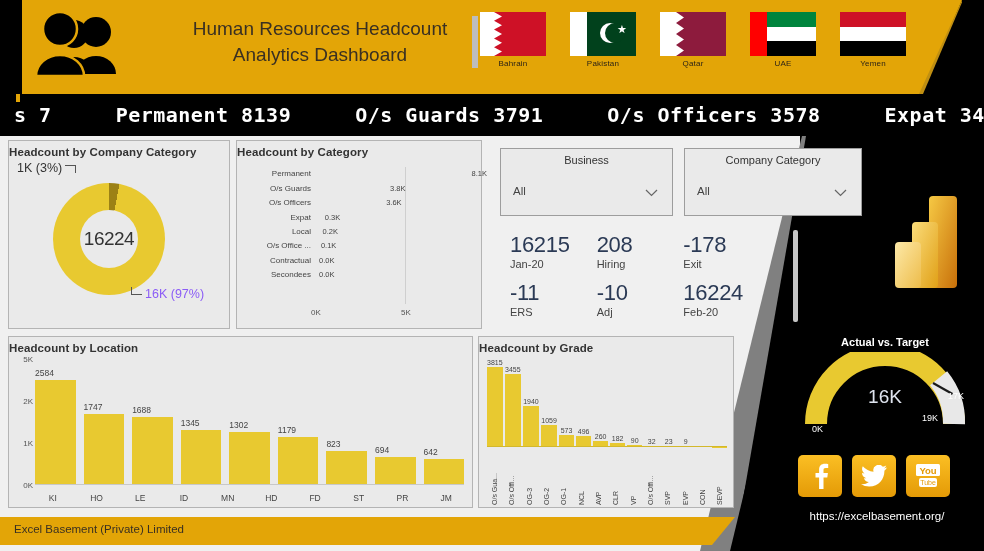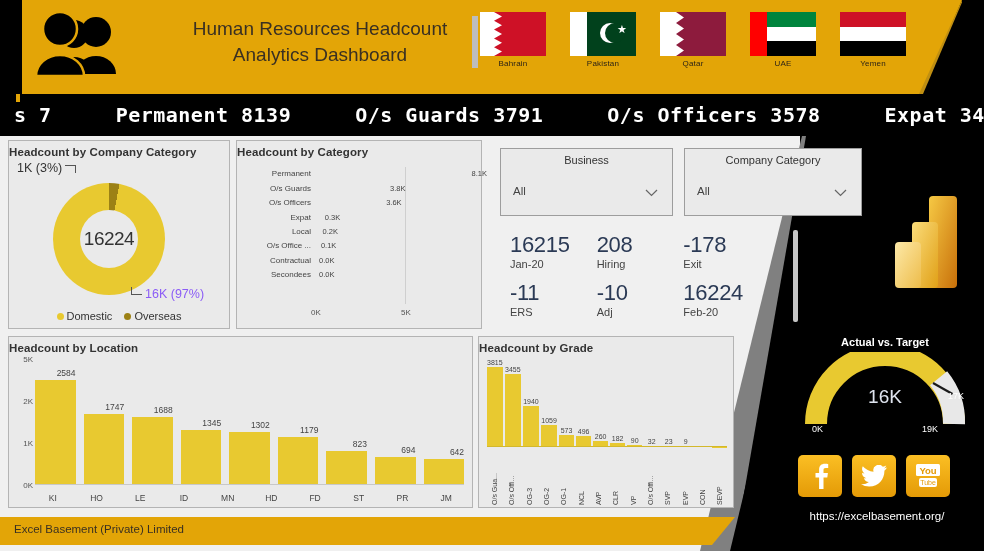--- a/index.html
+++ b/index.html
@@ -194,21 +194,21 @@
   .kpi-scroll{
     position:absolute;left:793px;top:94px;width:5px;height:92px;background:#c6c6c6;border-radius:2px;
   }
 
   
   #loc-panel{left:8px;top:200px;width:465px;height:172px;}
   .vchart{position:absolute;left:0;top:22px;right:4px;bottom:0;}
   .vaxis{position:absolute;left:4px;top:0;width:20px;bottom:22px;font-size:8px;color:#555;}
   .vaxis span{position:absolute;right:0;transform:translateY(-50%);}
   .vplot{position:absolute;left:26px;right:4px;top:4px;bottom:22px;display:flex;align-items:flex-end;gap:8px;}
-  .vcol{flex:1;display:flex;flex-direction:column;justify-content:flex-end;align-items:flex-end;height:100%;position:relative;}
+  .vcol{flex:1;display:flex;flex-direction:column;justify-content:flex-end;align-items:flex-start;height:100%;position:relative;}
   .vcol .vval{font-size:8.5px;color:#444;margin-bottom:2px;}
   .vcol .vbar{width:100%;background:#e8c930;}
   .vlabels{position:absolute;left:26px;right:4px;bottom:4px;display:flex;gap:8px;}
   .vlabels div{flex:1;text-align:center;font-size:8.5px;color:#444;}
   .baseline{position:absolute;left:26px;right:4px;bottom:22px;height:1px;background:#c8c8c8;}
 
   
   #grade-panel{left:478px;top:200px;width:256px;height:172px;}
   .gplot{position:absolute;left:8px;right:6px;top:22px;bottom:60px;display:flex;align-items:flex-end;gap:2.5px;}
   .gcol{flex:1;display:flex;flex-direction:column;justify-content:flex-end;align-items:center;height:100%;}
@@ -228,21 +228,21 @@
   .gauge-title{
     position:absolute;left:790px;top:336px;width:190px;text-align:center;
     color:#fff;font-size:11px;font-weight:700;
   }
   .gauge{position:absolute;left:800px;top:352px;width:170px;height:76px;}
   .gauge-val{
     position:absolute;left:800px;top:386px;width:170px;text-align:center;
     color:#dfe4ef;font-size:19px;
   }
   .g-min{position:absolute;left:812px;top:424px;color:#fff;font-size:9px;}
-  .g-max{position:absolute;left:922px;top:424px;color:#fff;font-size:9px;}
+  .g-max{position:absolute;left:922px;top:413px;color:#fff;font-size:9px;}
   .g-tgt{position:absolute;left:948px;top:391px;color:#fff;font-size:9px;}
 
   .socials{position:absolute;left:798px;top:455px;display:flex;gap:10px;}
   .sbtn{
     width:44px;height:42px;border-radius:5px;
     background:linear-gradient(#fbbf24,#e49a06);
     display:flex;align-items:center;justify-content:center;
     box-shadow:0 1px 2px rgba(0,0,0,.6);
   }
   .site-url{
@@ -341,24 +341,20 @@
     <div class="diag-black"></div>
 
     <div class="panel" id="donut-panel">
       <div class="panel-title">Headcount by Company Category</div>
       <div class="donut-wrap">
         <div class="lbl-top"><span>1K (3%)</span><span class="leader"></span></div>
         <div class="donut">
           <div class="donut-hole">16224</div>
         </div>
         <div class="lbl-bot"><span class="leader"></span><span>16K (97%)</span></div>
-      </div>
-      <div class="donut-legend">
-        <span><i class="dot" style="background:#e8c930"></i><span>Domestic</span></span>
-        <span><i class="dot" style="background:#9c8115"></i><span>Overseas</span></span>
       </div>
     </div>
 
     <div class="panel" id="cat-panel">
       <div class="panel-title">Headcount by Category</div>
       <div class="hgrid">
           <i style="left:94px"></i>
         </div>
       <div class="hbar-area">
         <div class="hrow">

